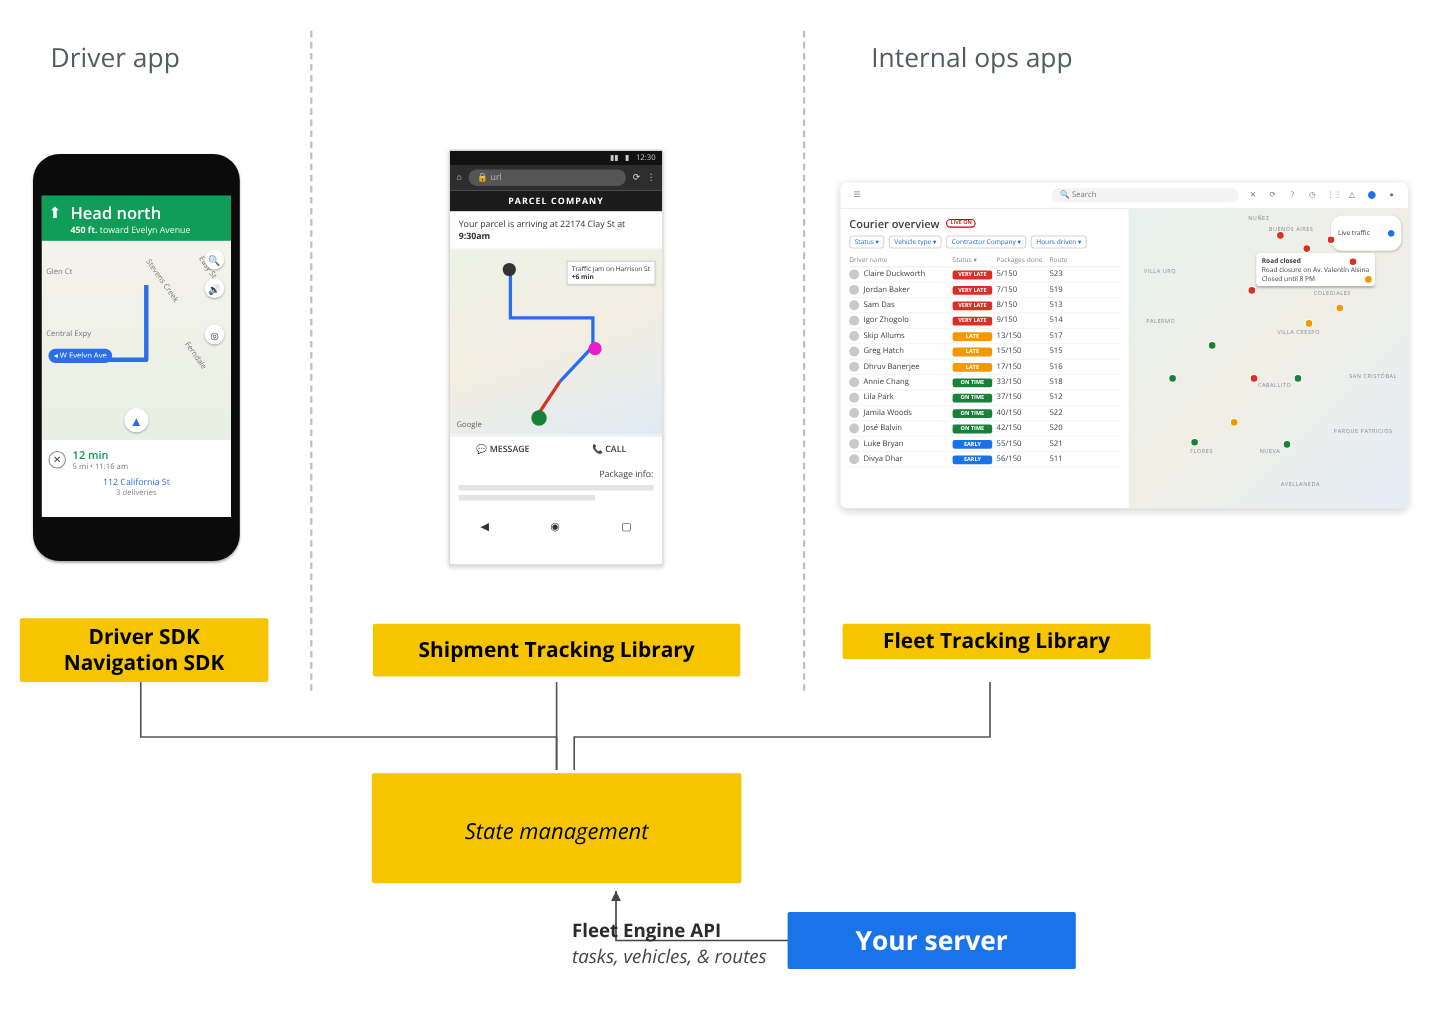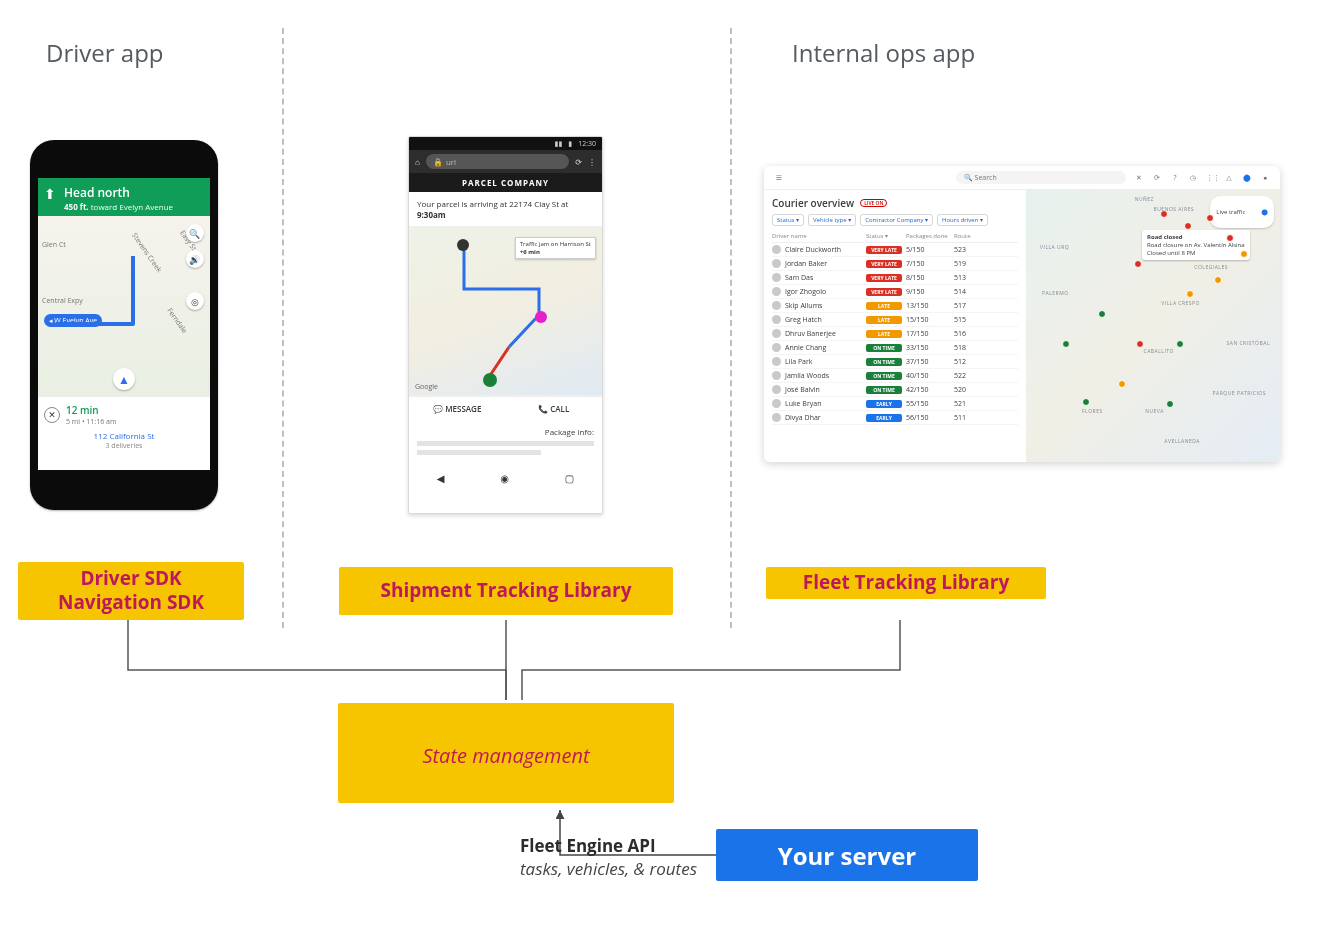--- a/index.html
+++ b/index.html
@@ -24,21 +24,21 @@
     position: absolute;
     border-left: 2px dashed #bfbfbf;
     top: 28px;
     height: 600px;
   }
 
   
   .ybox {
     position: absolute;
     background: #f6c500;
-    color: #be185d;
+    color: #000000;
     font-weight: 700;
     text-align: center;
     display: flex;
     flex-direction: column;
     align-items: center;
     justify-content: center;
     border-radius: 2px;
   }
   .ybox.small { font-size: 19px; line-height: 1.25; }
   .ybox.big   { font-size: 30px; }
@@ -91,21 +91,21 @@
   .nav-banner {
     background: #0f9d58;
     color: #fff;
     padding: 6px 8px 4px 26px;
     position: relative;
   }
   .nav-banner .arrow {
     position: absolute; left: 6px; top: 6px;
     font-size: 14px;
   }
-  .nav-banner .h { font-weight: 600; font-size: 12px; }
+  .nav-banner .h { font-weight: 600; font-size: 15px; }
   .nav-banner .s { font-size: 8px; opacity: .95; }
   .map-area {
     position: relative;
     height: 180px;
     background: linear-gradient(180deg,#f5f3ec 0%,#e9efe3 100%);
   }
   .map-label { position:absolute; font-size:7px; color:#777; }
   .map-pill {
     position: absolute;
     background: #2a6ee8; color:#fff;

